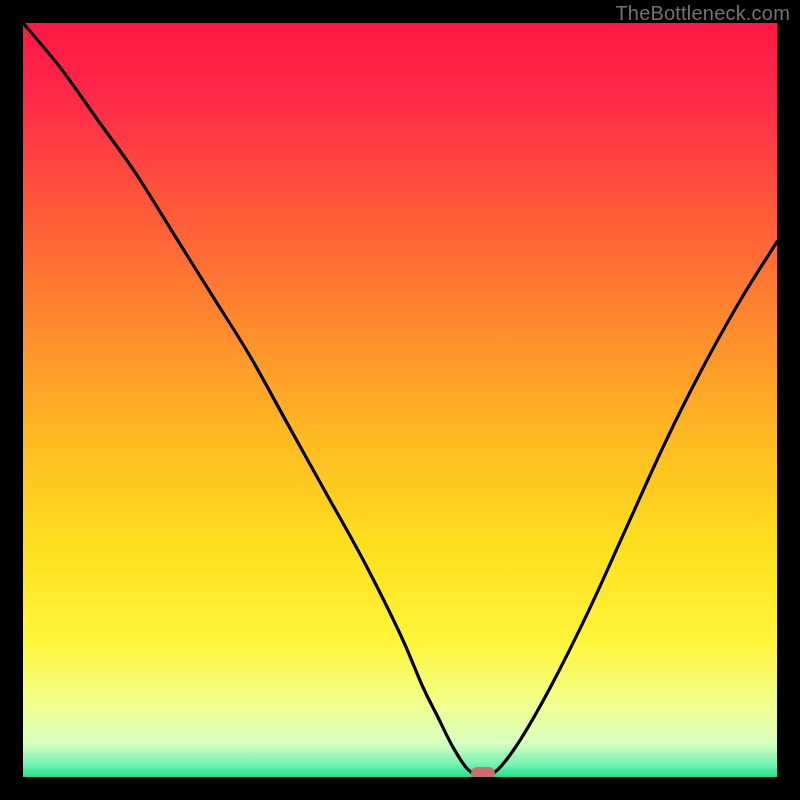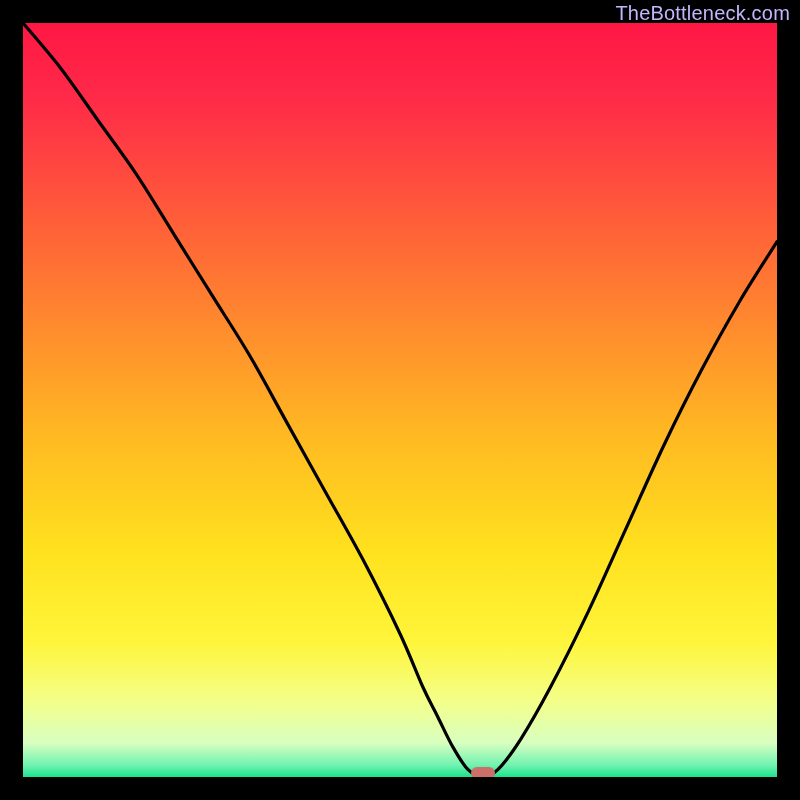--- a/index.html
+++ b/index.html
@@ -14,21 +14,21 @@
   .frame {
     position: relative;
     width: 800px;
     height: 800px;
     background: #000;
   }
   .watermark {
     position: absolute;
     top: 2px;
     right: 10px;
-    color: #c4b5fd;
+    color: #737373;
     font-size: 20px;
     font-weight: 500;
     letter-spacing: 0.2px;
     z-index: 10;
   }
   .plot-area {
     position: absolute;
     left: 23px;
     top: 23px;
     width: 754px;

